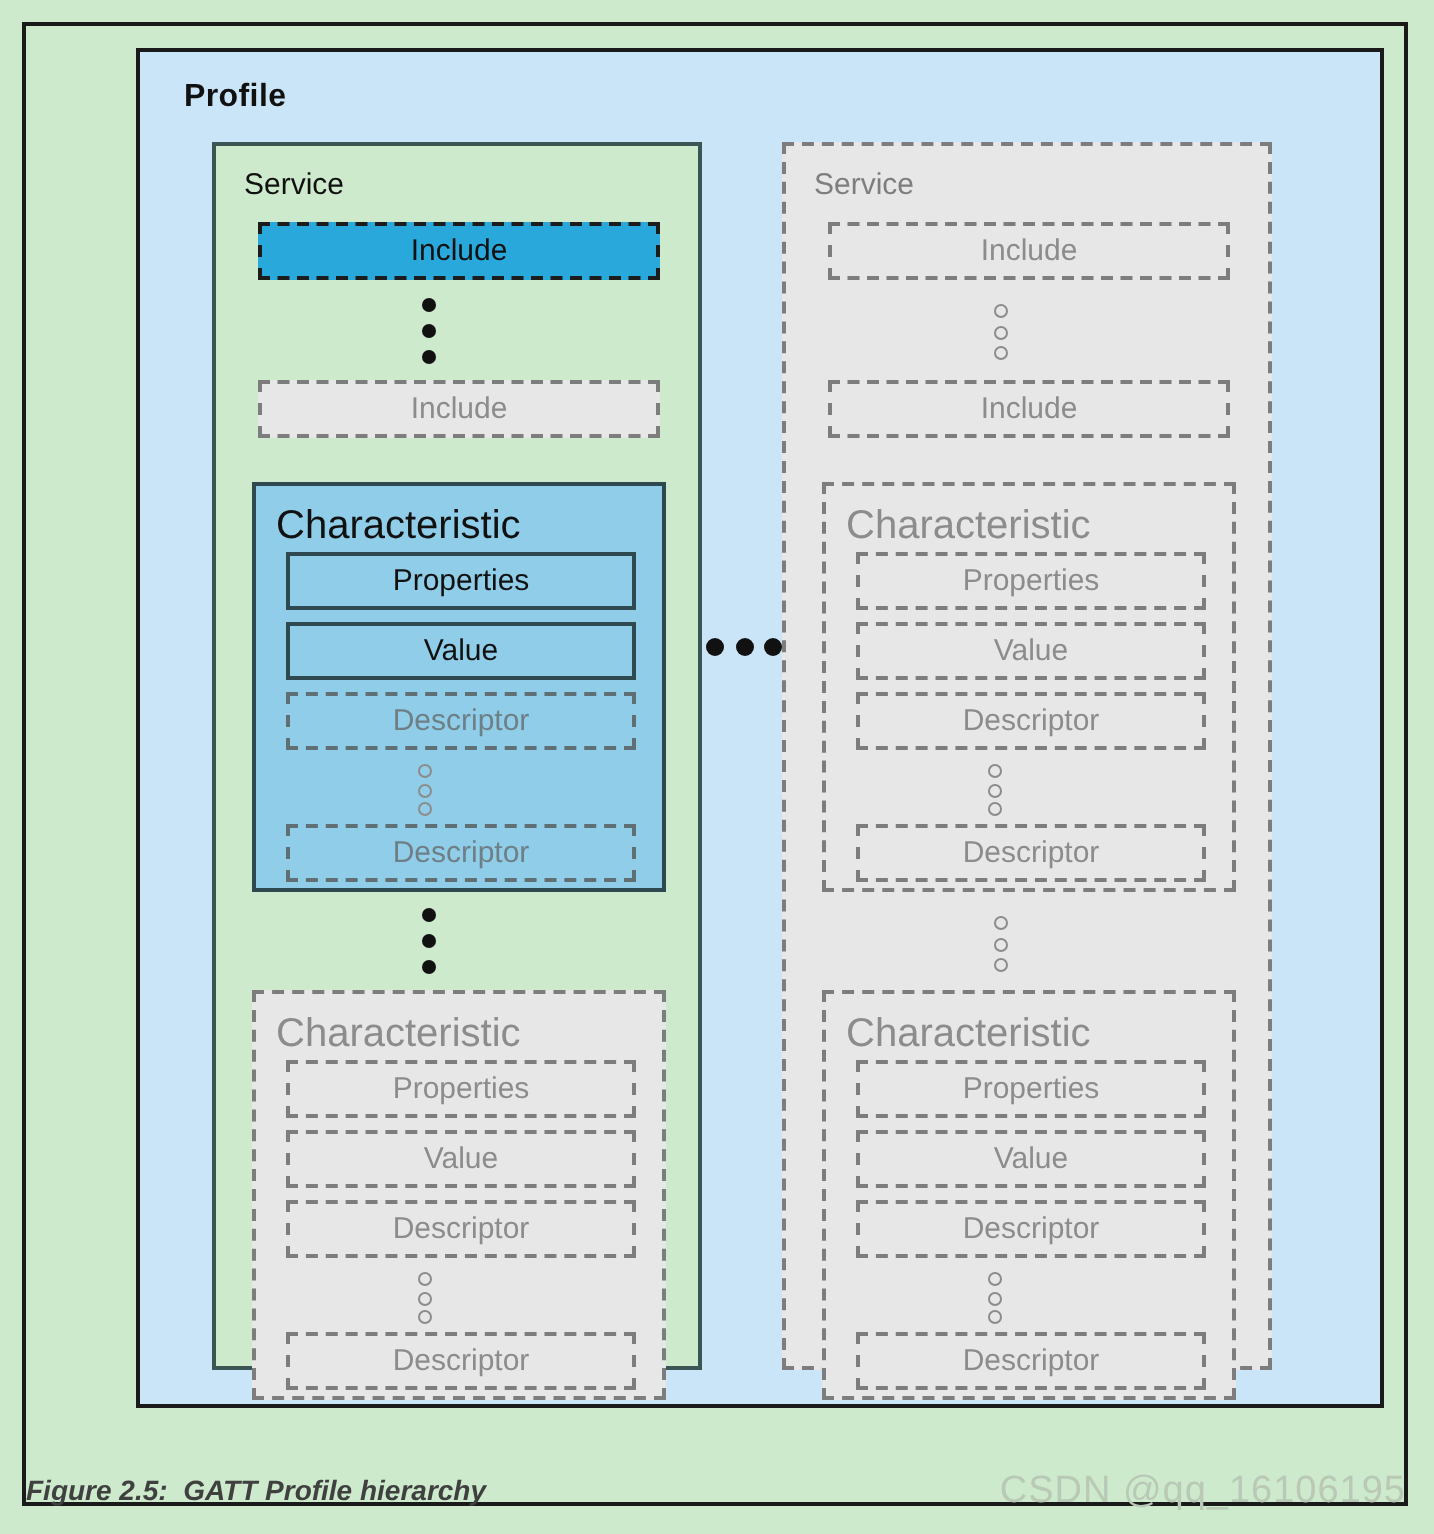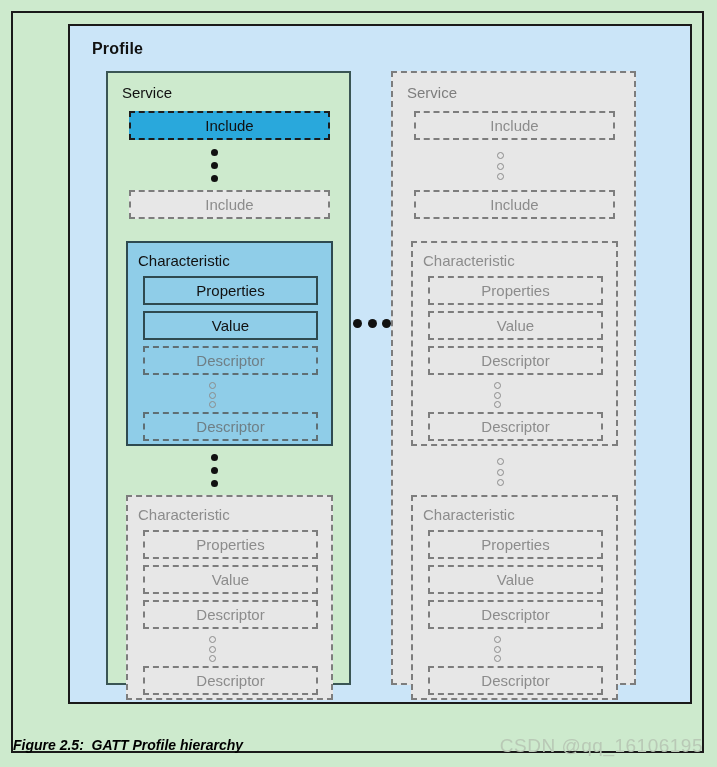--- a/index.html
+++ b/index.html
@@ -123,21 +123,21 @@
     border: 2px solid #2e4a50;
   }
   .char-dim {
     background: #e7e7e7;
     border: 2px dashed #7d7d7d;
   }
   .char-title {
     position: absolute;
     left: 10px;
     top: 9px;
-    font-size: 15px;
+    font-size: 20px;
   }
   .char-active .char-title { color: #111111; }
   .char-dim .char-title { color: #8c8c8c; }
 
   
   .vdots {
     position: absolute;
     display: flex;
     flex-direction: column;
     align-items: center;
@@ -173,21 +173,21 @@
   }
 
   
   #caption {
     position: absolute;
     left: 13px;
     top: 737px;
     font-size: 14px;
     font-style: italic;
     font-weight: bold;
-    color: #000000;
+    color: #404040;
     white-space: pre;
   }
   #watermark {
     position: absolute;
     right: 14px;
     top: 735px;
     font-size: 19px;
     color: #b9c9b6;
     letter-spacing: 0.5px;
   }

